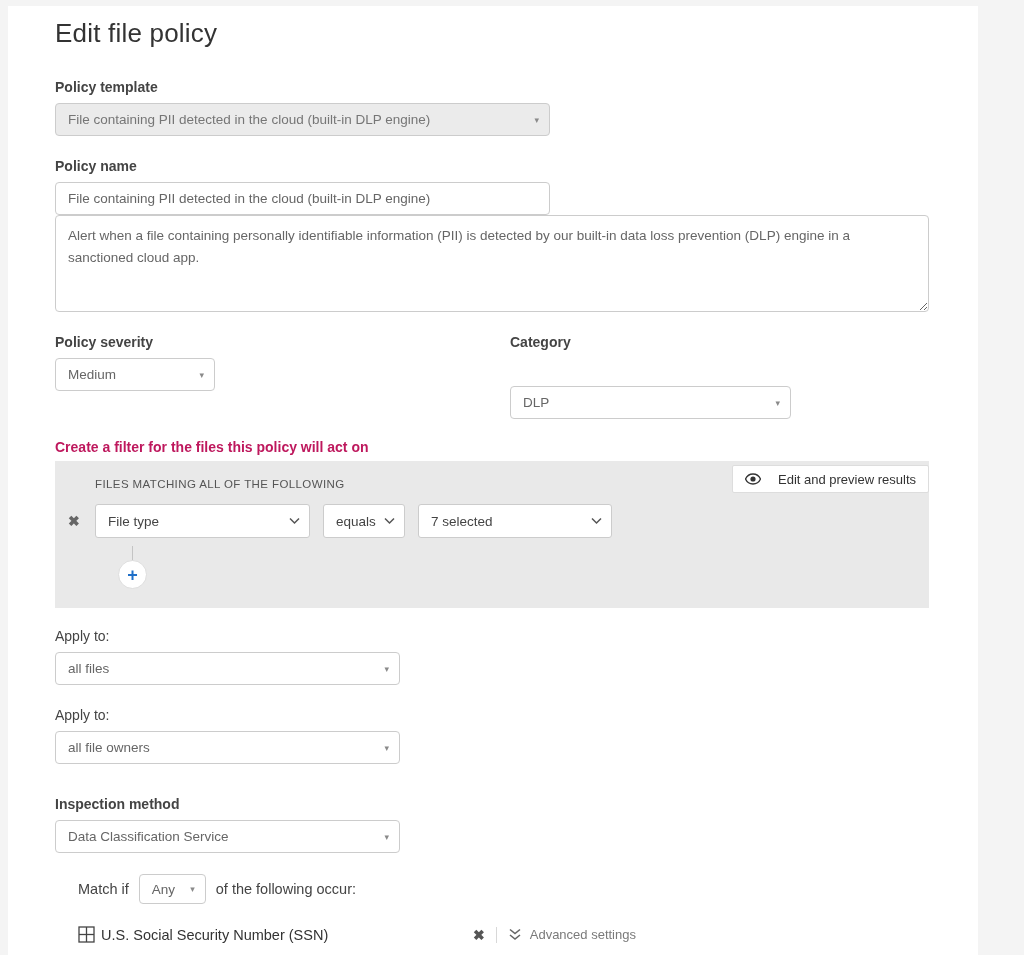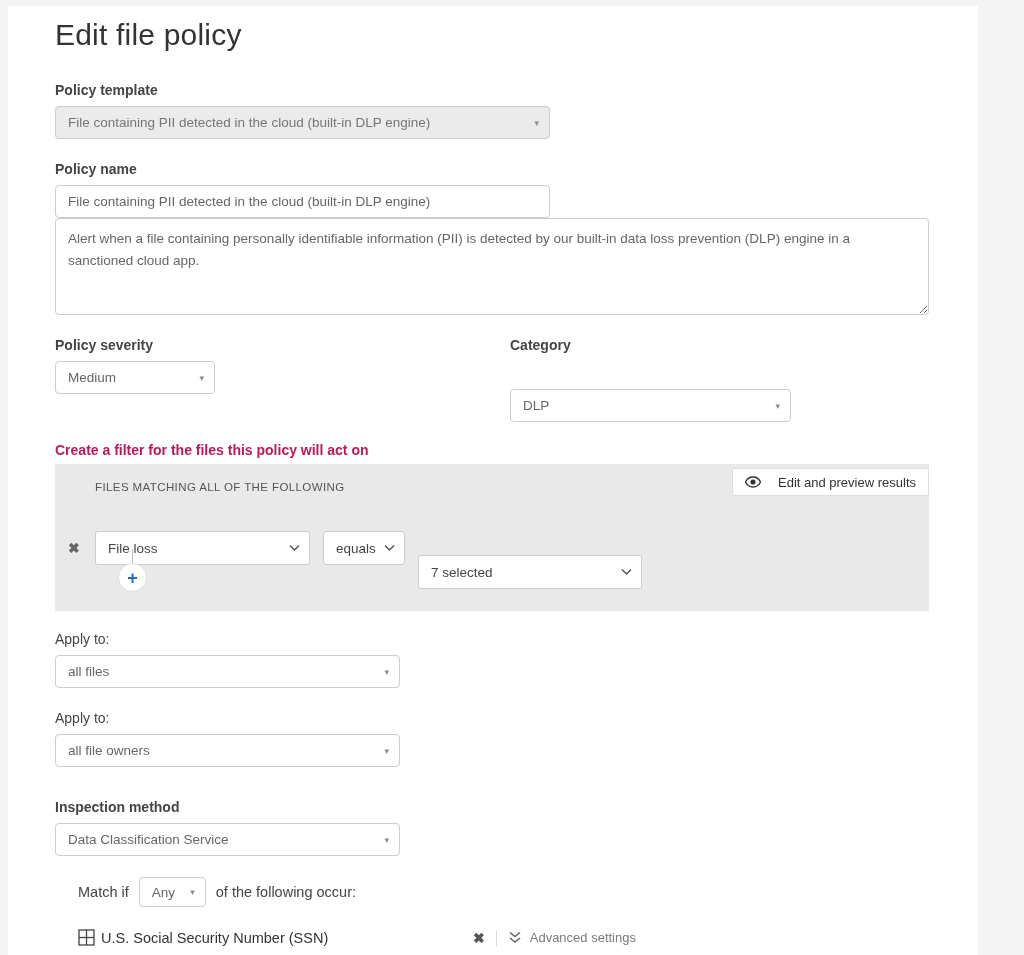--- a/index.html
+++ b/index.html
@@ -11,21 +11,21 @@
     font-size:14px;
   }
   .card {
     position:absolute; left:8px; top:6px; width:970px; height:949px;
     background:#ffffff;
   }
   .content { padding: 12px 0 0 47px; }
 
   
   .hdr { display:flex; align-items:center; width:884px; }
-  .page-title { font-size:30px; font-weight:300; color:#333; letter-spacing:0.2px; }
+  .page-title { font-size:26px; font-weight:300; color:#333; letter-spacing:0.2px; }
   .hdr-right { margin-left:auto; display:flex; align-items:center; }
   .link { color:#2a6fd3; font-size:14.5px; text-decoration:none; cursor:pointer; }
   .dotted-sep { border-left:2px dotted #c9c9c9; height:30px; margin:0 13px 0 12px; }
   .help-circle {
     width:26px; height:26px; border-radius:50%; background:#2b7cd9;
     color:#fff; font-weight:bold; font-size:15px;
     display:flex; align-items:center; justify-content:center; cursor:pointer;
   }
 
   
@@ -76,21 +76,21 @@
   .filter-row { display:flex; align-items:center; margin-top:14px; margin-left:-27px; }
   .x-icon { color:#666; font-size:14px; font-weight:bold; cursor:pointer; width:14px; }
   .fsel {
     position:relative; height:34px; background:#fff; border:1px solid #ccc; border-radius:3px;
     display:flex; align-items:center; padding:0 26px 0 12px;
     font-size:13.5px; color:#444; cursor:pointer;
   }
   .fsel .chev { position:absolute; right:9px; top:50%; transform:translateY(-50%); }
   .fsel-field { width:215px; margin-left:13px; }
   .fsel-op { width:82px; margin-left:13px; }
-  .fsel-val { width:224px; margin-left:13px;margin-top:48px; }
+  .fsel-val { width:194px; margin-left:13px; }
   .connector { position:absolute; left:77px; top:85px; width:1px; height:18px; background:#c4c4c4; }
   .plus-btn {
     position:absolute; left:63px; top:99px; width:29px; height:29px; border-radius:50%;
     background:#fff; border:1px solid #ddd; color:#1f6fc8;
     font-size:18px; font-weight:bold; display:flex; align-items:center; justify-content:center;
     cursor:pointer; line-height:1;
   }
 
   
   .match-row { display:flex; align-items:center; margin-top:21px; margin-left:23px; font-size:14.5px; color:#444; }
@@ -152,21 +152,21 @@
         <svg class="eye" width="16" height="12" viewBox="0 0 16 12">
           <path d="M8 1 C4 1 1.4 4 0.5 6 C1.4 8 4 11 8 11 C12 11 14.6 8 15.5 6 C14.6 4 12 1 8 1 Z" fill="none" stroke="#333" stroke-width="1.4"></path>
           <circle cx="8" cy="6" r="2.6" fill="#333"></circle>
         </svg>
         <span>Edit and preview results</span>
       </button>
 
       <div class="filter-row">
         <span class="x-icon">✖</span>
         <div class="fsel fsel-field">
-          <span>File loss</span>
+          <span>File type</span>
           <svg class="chev" width="11" height="7" viewBox="0 0 11 7">
               <polyline points="1,1 5.5,5.5 10,1" fill="none" stroke="#555" stroke-width="1.5"></polyline>
             </svg>
         </div>
         <div class="fsel fsel-op">
           <span>equals</span>
           <svg class="chev" width="11" height="7" viewBox="0 0 11 7">
               <polyline points="1,1 5.5,5.5 10,1" fill="none" stroke="#555" stroke-width="1.5"></polyline>
             </svg>
         </div>

